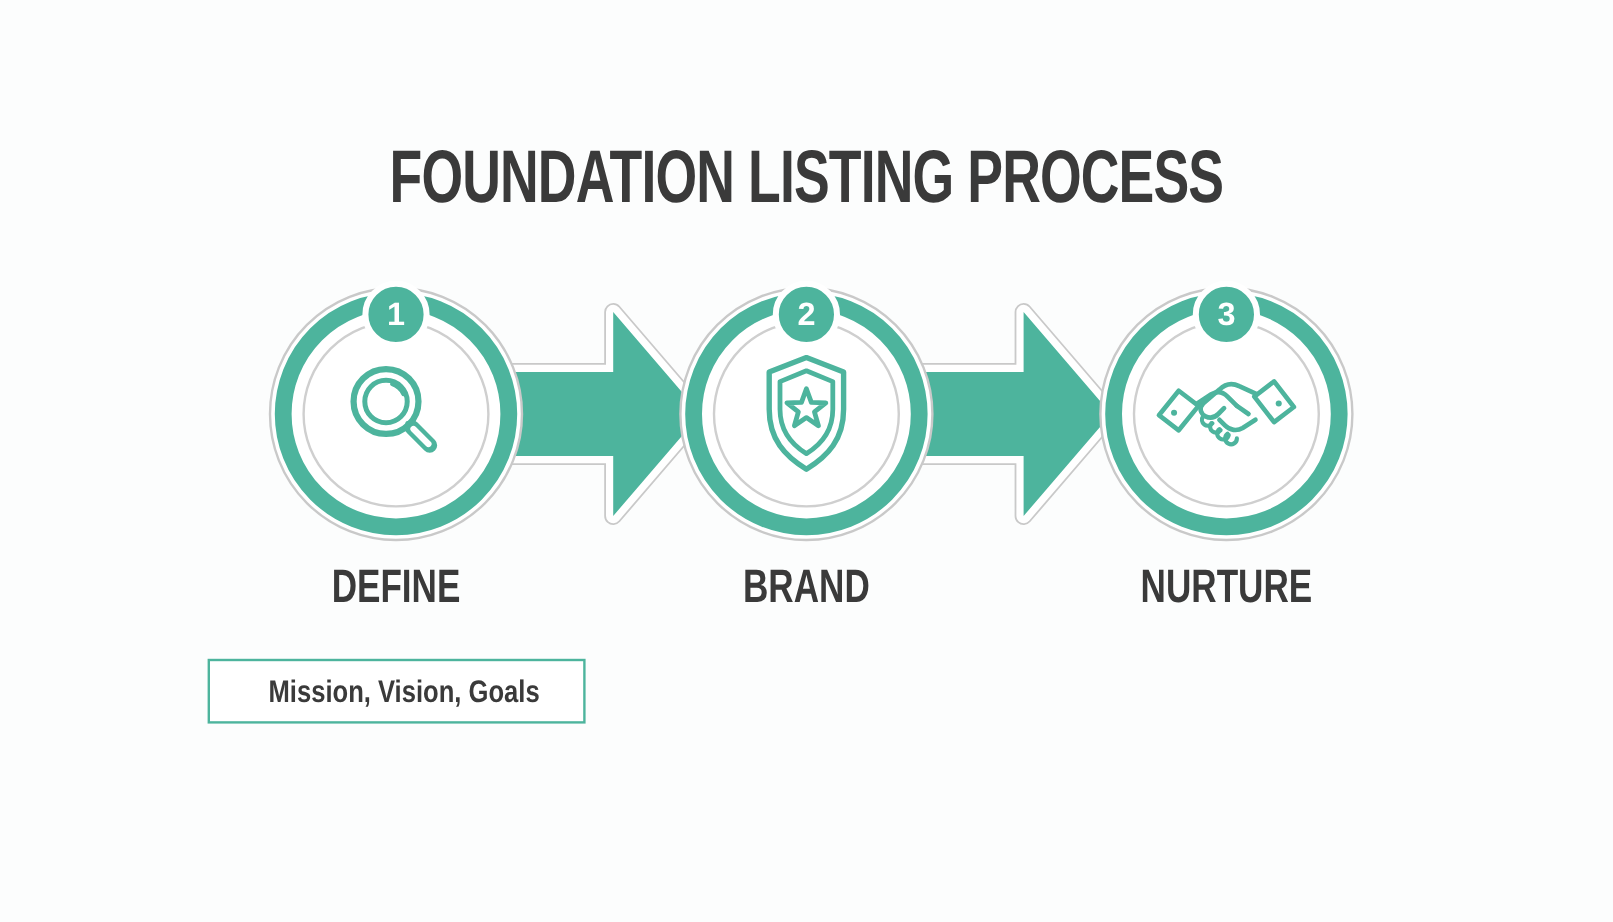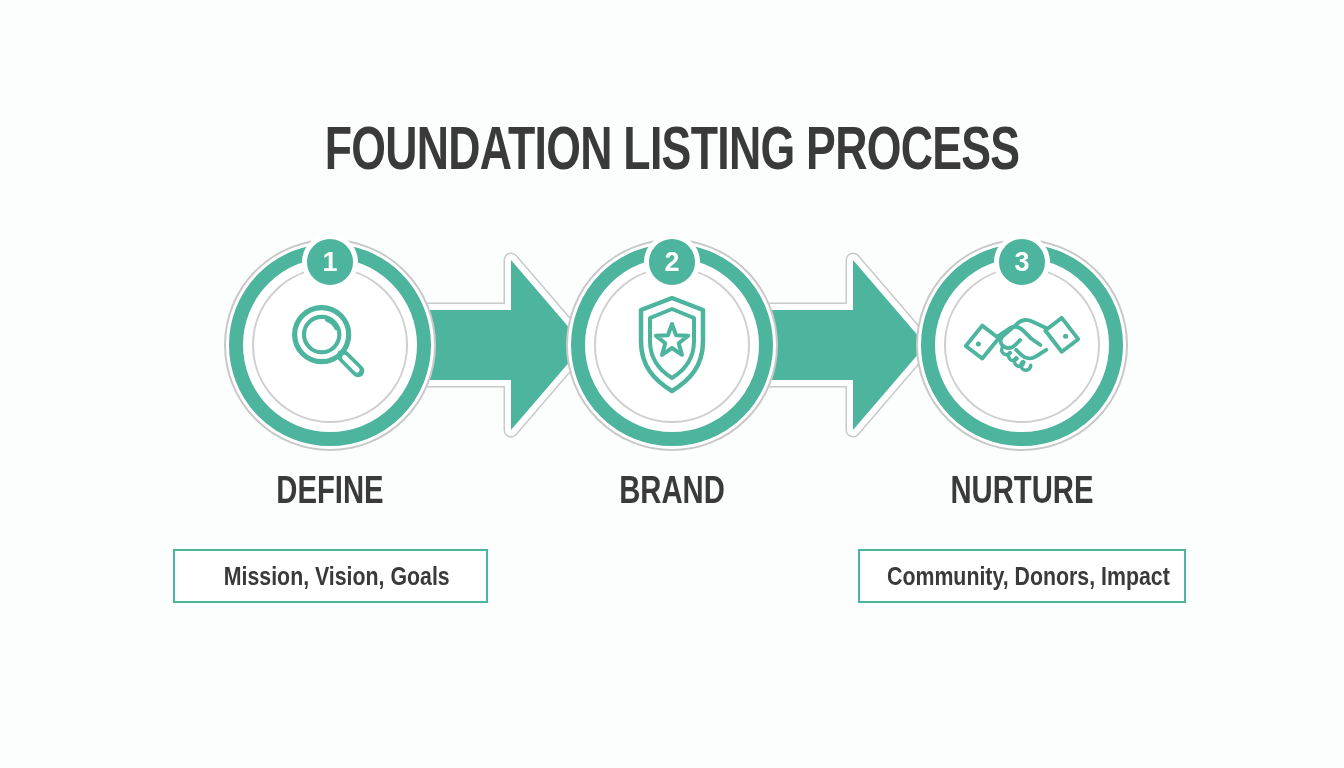--- a/index.html
+++ b/index.html
@@ -240,17 +240,14 @@
     </div>
   </div>
 
   <div class="step-label label-1">DEFINE</div>
   <div class="step-label label-2">BRAND</div>
   <div class="step-label label-3">NURTURE</div>
 
   <div class="detail-box box-1">
     <span class="detail-text">Mission, Vision, Goals</span>
   </div>
-  <div class="detail-box box-3">
-    <span class="detail-text">Community, Donors, Impact</span>
-  </div>
 
 </div>
 
 </body></html>

